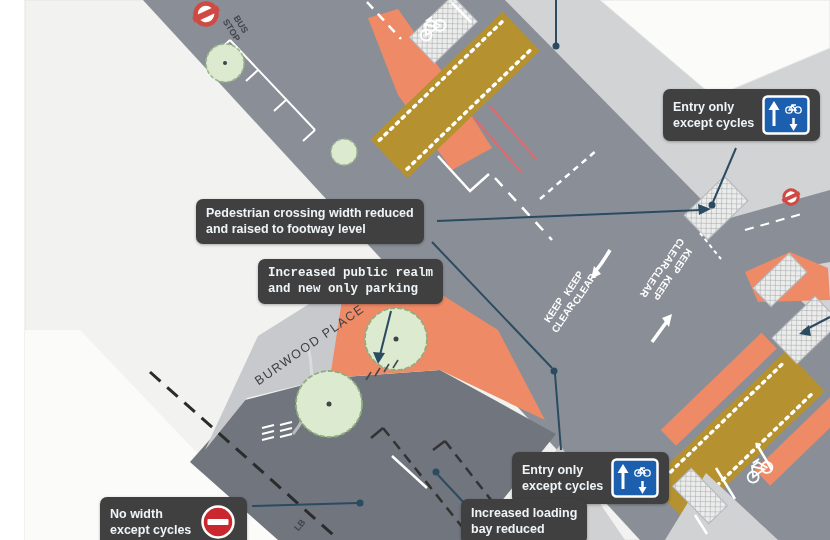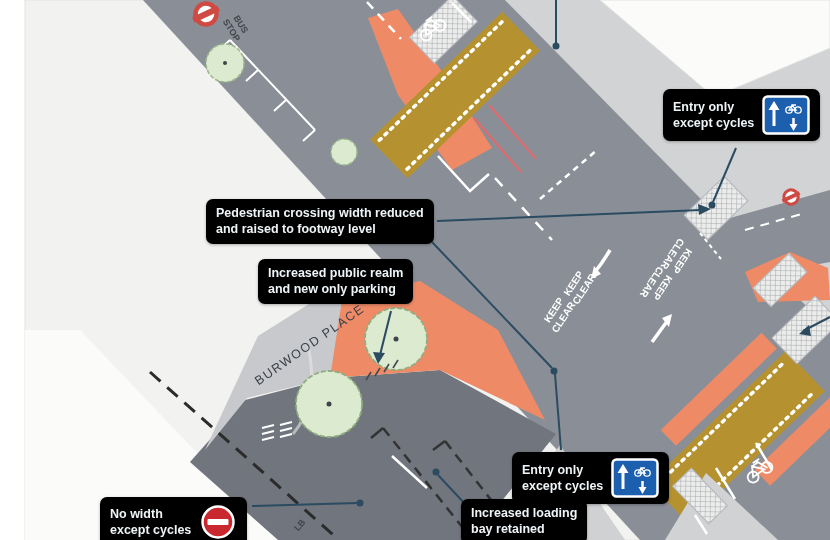--- a/index.html
+++ b/index.html
@@ -1,19 +1,19 @@
 <!DOCTYPE html>
 <html><head>
 <meta charset="utf-8">
 <style>
   html,body{margin:0;padding:0;background:#888;}
   .stage{position:relative;width:830px;height:540px;overflow:hidden;background:#eff0ed;
          font-family:"Liberation Sans",sans-serif;}
   .stage svg.map{position:absolute;left:0;top:0;}
-  .callout{position:absolute;background:#000000;color:#eef4f7;border-radius:7px;
+  .callout{position:absolute;background:#404040;color:#eef4f7;border-radius:7px;
            padding:6px 10px;font-size:12.5px;line-height:1.3;font-weight:600;
            box-shadow:0 1px 3px rgba(0,0,0,.3);display:flex;align-items:center;gap:8px;}
   .callout .txt span{display:block;white-space:nowrap;}
   .callout svg{flex:0 0 auto;display:block;}
   .svgtext{font-family:"Liberation Sans",sans-serif;}
 </style>
 </head>
 <body>
 
 <div class="stage">
@@ -175,28 +175,28 @@
     <circle cx="712" cy="205" r="3.5"></circle>
     <circle cx="554" cy="371" r="3.5"></circle>
     <circle cx="360" cy="503" r="3.5"></circle>
     <circle cx="436" cy="472" r="3.5"></circle>
     <polygon points="711,209 698,204 699,215"></polygon>
     <polygon points="378,364 373,352 385,353"></polygon>
     <polygon points="799,334 809,325 811,336"></polygon>
   </g>
 </svg>
 
-<div class="callout" style="left:206px;top:199px;">
+<div class="callout" style="left:196px;top:199px;">
   <div class="txt">
     <span>Pedestrian crossing width reduced</span>
     <span>and raised to footway level</span>
   </div>
 </div>
 
-<div class="callout" style="left:258px;top:259px;">
+<div class="callout" style="left:258px;top:259px;font-family:Liberation Mono, monospace;">
   <div class="txt">
     <span>Increased public realm</span>
     <span>and new only parking</span>
   </div>
 </div>
 
 <div class="callout" style="left:663px;top:89px;">
   <div class="txt">
     <span>Entry only</span>
     <span>except cycles</span>
@@ -241,17 +241,17 @@
   </div>
   <svg width="38" height="38" viewBox="0 0 38 38">
     <circle cx="19" cy="19" r="15.5" fill="#c9282e" stroke="#fff" stroke-width="2.5"></circle>
     <rect x="8.5" y="16" width="21" height="6" rx="1" fill="#fff"></rect>
   </svg>
 </div>
 
 <div class="callout" style="left:461px;top:499px;">
   <div class="txt">
     <span>Increased loading</span>
-    <span>bay retained</span>
+    <span>bay reduced</span>
   </div>
 </div>
 
 </div>
 
 </body></html>

